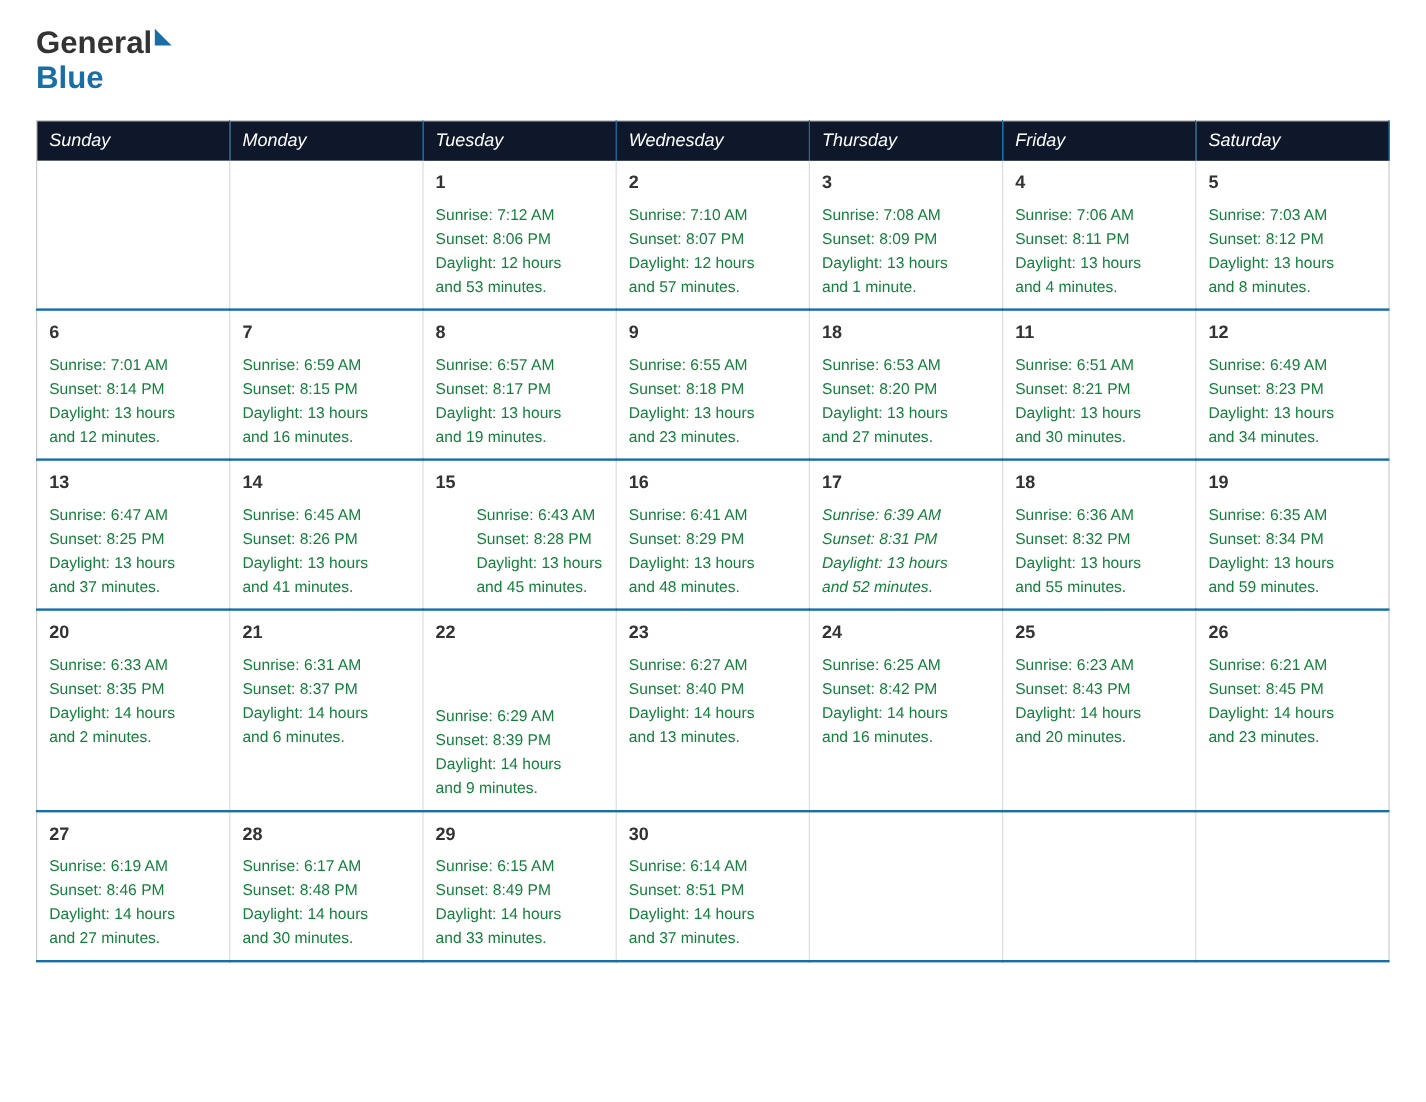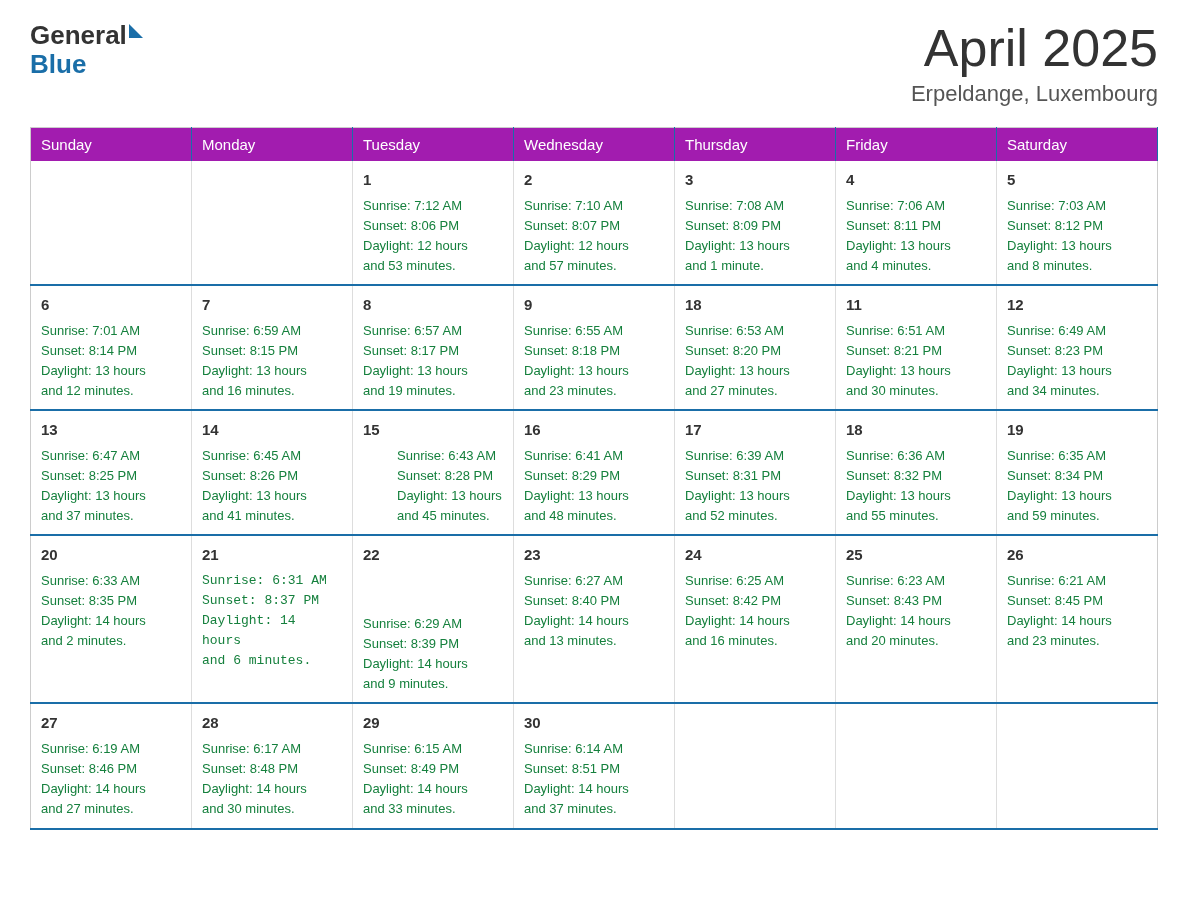--- a/index.html
+++ b/index.html
@@ -63,21 +63,22 @@
       font-weight: normal;
       color: #555;
       margin-top: 4px;
     }
     .calendar {
       width: 100%;
       border-collapse: collapse;
       border: 1px solid #ccc;
     }
     .calendar thead tr {
-      background-color: #a21caf;
+      background-color: #0f172a;
+      font-style: italic;
     }
     .calendar thead th {
       color: #fff;
       font-size: 15px;
       font-weight: normal;
       padding: 8px 10px;
       text-align: left;
       border-right: 1px solid #1a6ea8;
       width: calc(100% / 7);
     }
@@ -117,24 +118,20 @@
 
 <div class="header">
   <div class="logo">
     <div class="logo-right">
       <div style="display:flex; align-items:flex-start;">
         <span class="logo-text-general">General</span>
         <span class="logo-arrow"></span>
       </div>
       <span class="logo-text-blue">Blue</span>
     </div>
-  </div>
-  <div class="title-block">
-    <h1>April 2025</h1>
-    <h2>Erpeldange, Luxembourg</h2>
   </div>
 </div>
 
 <table class="calendar">
   <thead>
     <tr>
       <th>Sunday</th>
       <th>Monday</th>
       <th>Tuesday</th>
       <th>Wednesday</th>
@@ -258,21 +255,21 @@
         </td>
         <td>
           <span class="day-number">16</span>
           <div class="day-info" style="white-space: pre-line;">Sunrise: 6:41 AM
 Sunset: 8:29 PM
 Daylight: 13 hours
 and 48 minutes.</div>
         </td>
         <td>
           <span class="day-number">17</span>
-          <div class="day-info" style="white-space: pre-line;">Sunrise: 6:39 AM
+          <div class="day-info" style="white-space: pre-line; font-style: italic;">Sunrise: 6:39 AM
 Sunset: 8:31 PM
 Daylight: 13 hours
 and 52 minutes.</div>
         </td>
         <td>
           <span class="day-number">18</span>
           <div class="day-info" style="white-space: pre-line;">Sunrise: 6:36 AM
 Sunset: 8:32 PM
 Daylight: 13 hours
 and 55 minutes.</div>
@@ -288,21 +285,21 @@
       <tr>
         <td>
           <span class="day-number">20</span>
           <div class="day-info" style="white-space: pre-line;">Sunrise: 6:33 AM
 Sunset: 8:35 PM
 Daylight: 14 hours
 and 2 minutes.</div>
         </td>
         <td>
           <span class="day-number">21</span>
-          <div class="day-info" style="white-space: pre-line; font-family: Liberation Mono, monospace;">Sunrise: 6:31 AM
+          <div class="day-info" style="white-space: pre-line;">Sunrise: 6:31 AM
 Sunset: 8:37 PM
 Daylight: 14 hours
 and 6 minutes.</div>
         </td>
         <td>
           <span class="day-number">22</span>
           <div class="day-info" style="white-space: pre-line; margin-top: 47px;">Sunrise: 6:29 AM
 Sunset: 8:39 PM
 Daylight: 14 hours
 and 9 minutes.</div>

